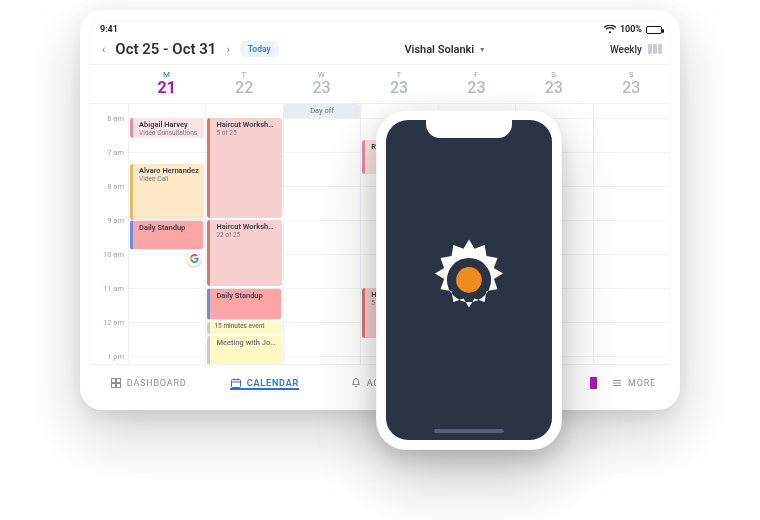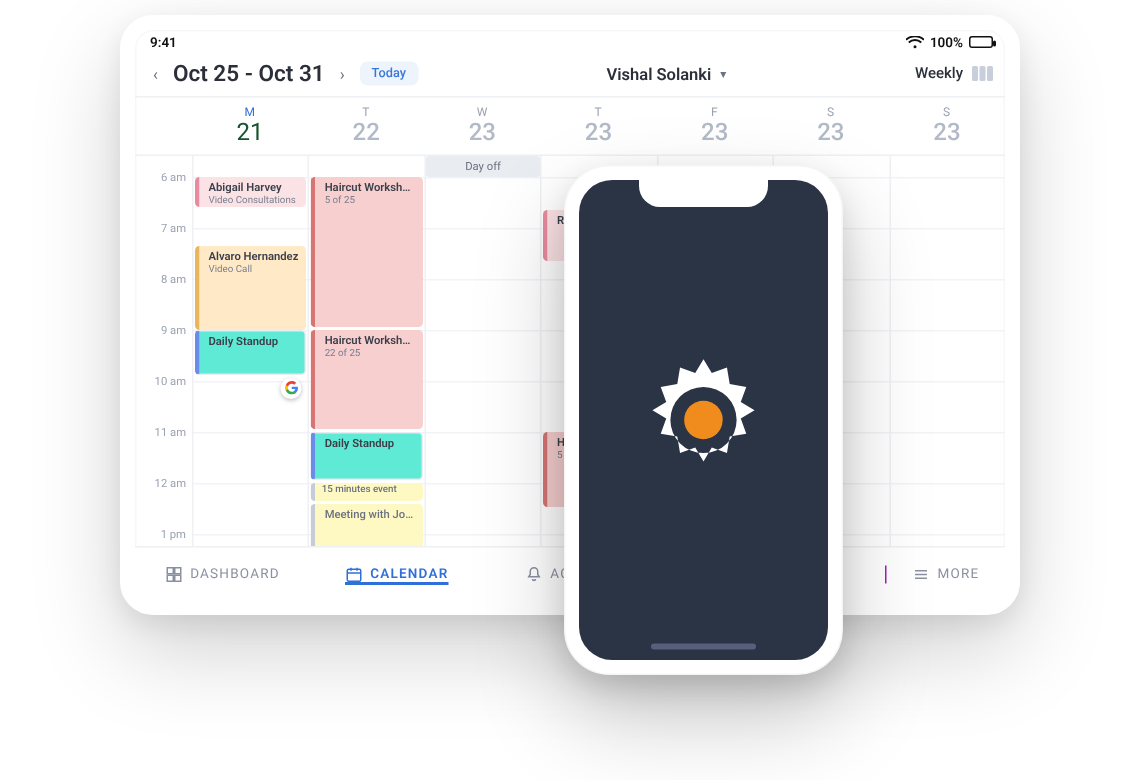--- a/index.html
+++ b/index.html
@@ -17,21 +17,21 @@
     border: 10px solid #fff;
     overflow: hidden;
   }
 
   .status-bar {
     display: flex; justify-content: space-between; align-items: center;
     font-size: 9px; font-weight: 600; color: #111;
     padding: 2px 8px 0 10px;
     height: 16px;
   }
-  .status-right { display: flex; align-items: flex-start; gap: 4px; }
+  .status-right { display: flex; align-items: flex-end; gap: 4px; }
   .wifi-icon { display:inline-block; }
   .battery-icon { width: 16px; height: 8px; border: 1px solid #111; border-radius: 2px; position: relative; }
   .battery-icon::after { content:""; position:absolute; right:-3px; top:2px; width:2px; height:4px; background:#111; border-radius:1px;}
   .battery-fill { background:#111; width:100%; height:100%; border-radius:1px;}
 
   .topbar {
     display:flex; align-items:center; justify-content:space-between;
     padding: 4px 8px 6px 8px;
     font-size: 10px; color:#2b2f3a;
   }
@@ -51,21 +51,21 @@
   .week-header {
     display:grid;
     grid-template-columns: 38px repeat(7, 1fr);
     border-top:1px solid #eef0f4;
     border-bottom:1px solid #eef0f4;
   }
   .wh-corner { }
   .wh-col { text-align:center; padding:5px 0 6px; }
   .wh-label { font-size:8px; color:#9aa2b1; letter-spacing:0.4px; }
   .wh-num { font-size:16px; font-weight:500; color:#b3bac7; line-height:1.1; }
-  .wh-col.active .wh-num { color:#14532d; font-weight:400; }
+  .wh-col.active .wh-num { color:#a21caf; font-weight:700; }
   .wh-col.active .wh-label { color:#2f6fd8; }
 
   .grid-wrap {
     position:relative;
     display:grid;
     grid-template-columns: 38px repeat(7, 1fr);
     height: 268px;
     overflow:hidden;
   }
   .time-col { position:relative; }
@@ -89,21 +89,21 @@
     padding:3px 4px 2px 6px;
     font-size:7.5px; color:#3b3f4a;
     overflow:hidden;
     border-left:3px solid rgba(0,0,0,0.15);
   }
   .event .title { font-weight:600; white-space:nowrap; overflow:hidden; text-overflow:ellipsis; line-height:1.15;}
   .event .sub { font-size:6.5px; color:#7a8091; white-space:nowrap; overflow:hidden; text-overflow:ellipsis; line-height:1.2; margin-top:1px;}
   .ev-pink  { background:#fbe2e5; border-left-color:#e98aa0; }
   .ev-amber { background:#ffe9c7; border-left-color:#e9b65e; }
   .ev-red   { background:#f7cfcf; border-left-color:#d77474; }
-  .ev-white { background:#5eead4; border:1px solid #e8ebf2; border-left:3px solid #6a8be8; }
+  .ev-white { background:#fca5a5; border:1px solid #e8ebf2; border-left:3px solid #6a8be8; }
   .ev-gray  { background:#fef9c3; border-left-color:#c6cbd6; color:#6b7280; }
   .ev-gray .title { font-weight:500; }
 
   .g-dot {
     position:absolute;
     width:14px; height:14px; border-radius:50%;
     background:#fff; box-shadow:0 1px 3px rgba(0,0,0,0.25);
     display:flex; align-items:center; justify-content:center;
     font-size:9px; font-weight:700;
   }
@@ -114,21 +114,21 @@
     display:flex; align-items:center;
     font-size:9px; color:#8a90a0; background:#fff;
   }
   .bn-item {
     flex:1; display:flex; align-items:center; justify-content:center; gap:5px;
     letter-spacing:0.8px; cursor:pointer;
   }
   .bn-item.active { color:#2f6fd8; font-weight:600; position:relative; }
   .bn-item.active::after { content:""; position:absolute; left:20%; right:20%; bottom:-1px; height:2px; background:#2f6fd8; }
   .bn-icon { width:12px; height:12px; display:inline-block; }
-  .bn-more { flex:0 0 80px; border-left:1px solid #a21caf; }
+  .bn-more { flex:0 0 80px; border-left:7px solid #a21caf; }
 
   
   .phone {
     position: absolute;
     left: 376px;
     top: 110px;
     width: 186px;
     height: 340px;
     background: #fff;
     border-radius: 30px;

